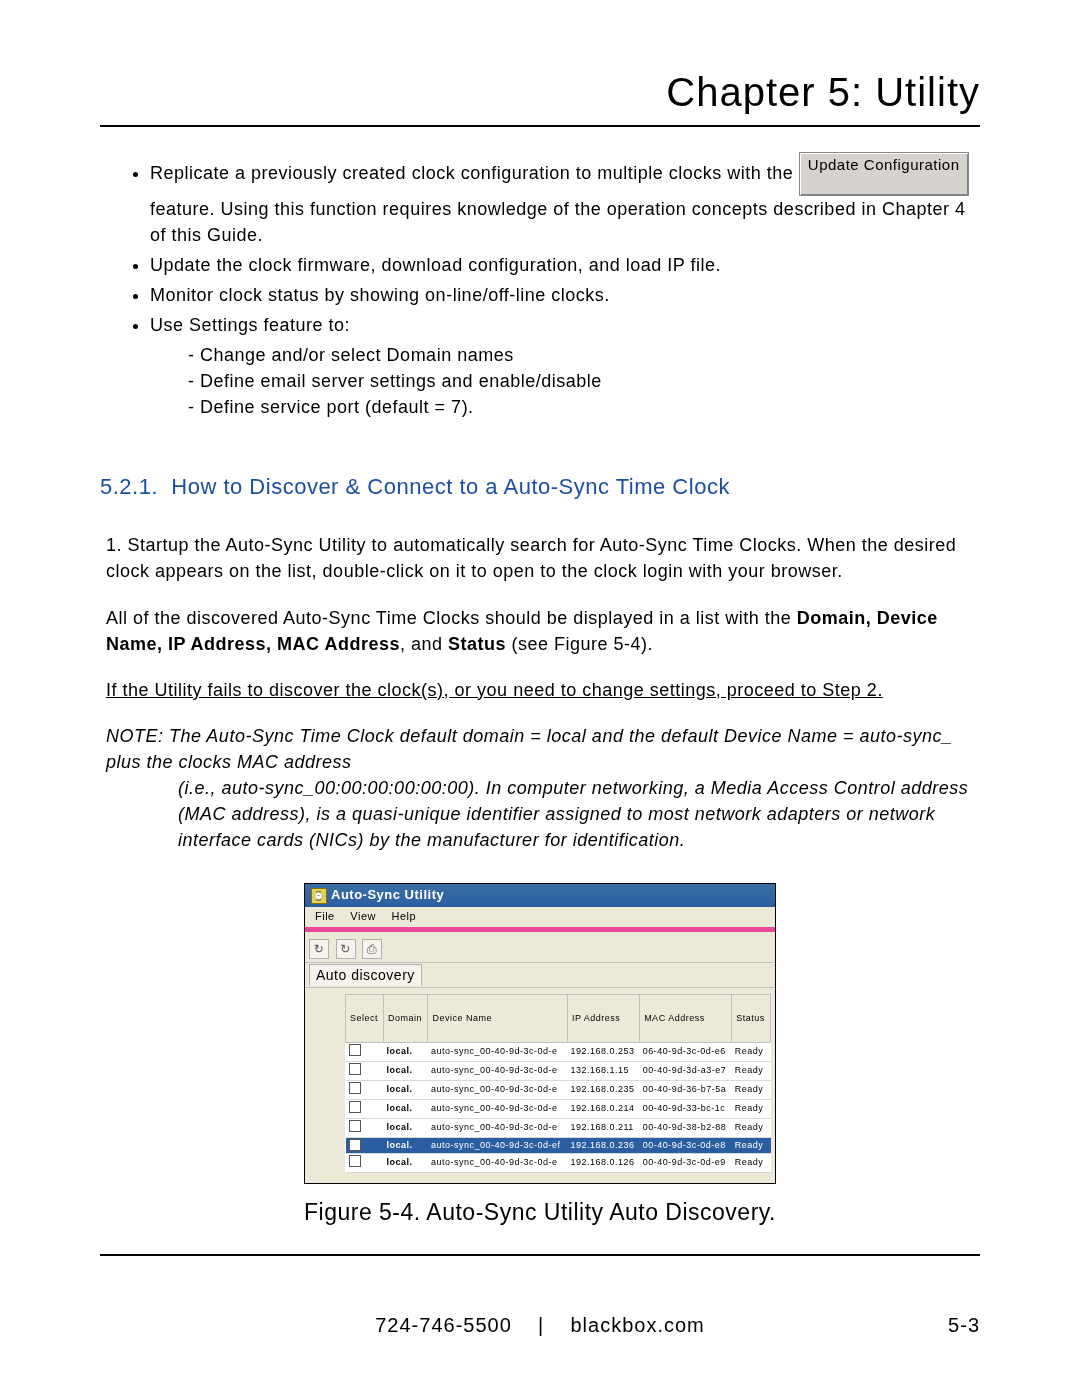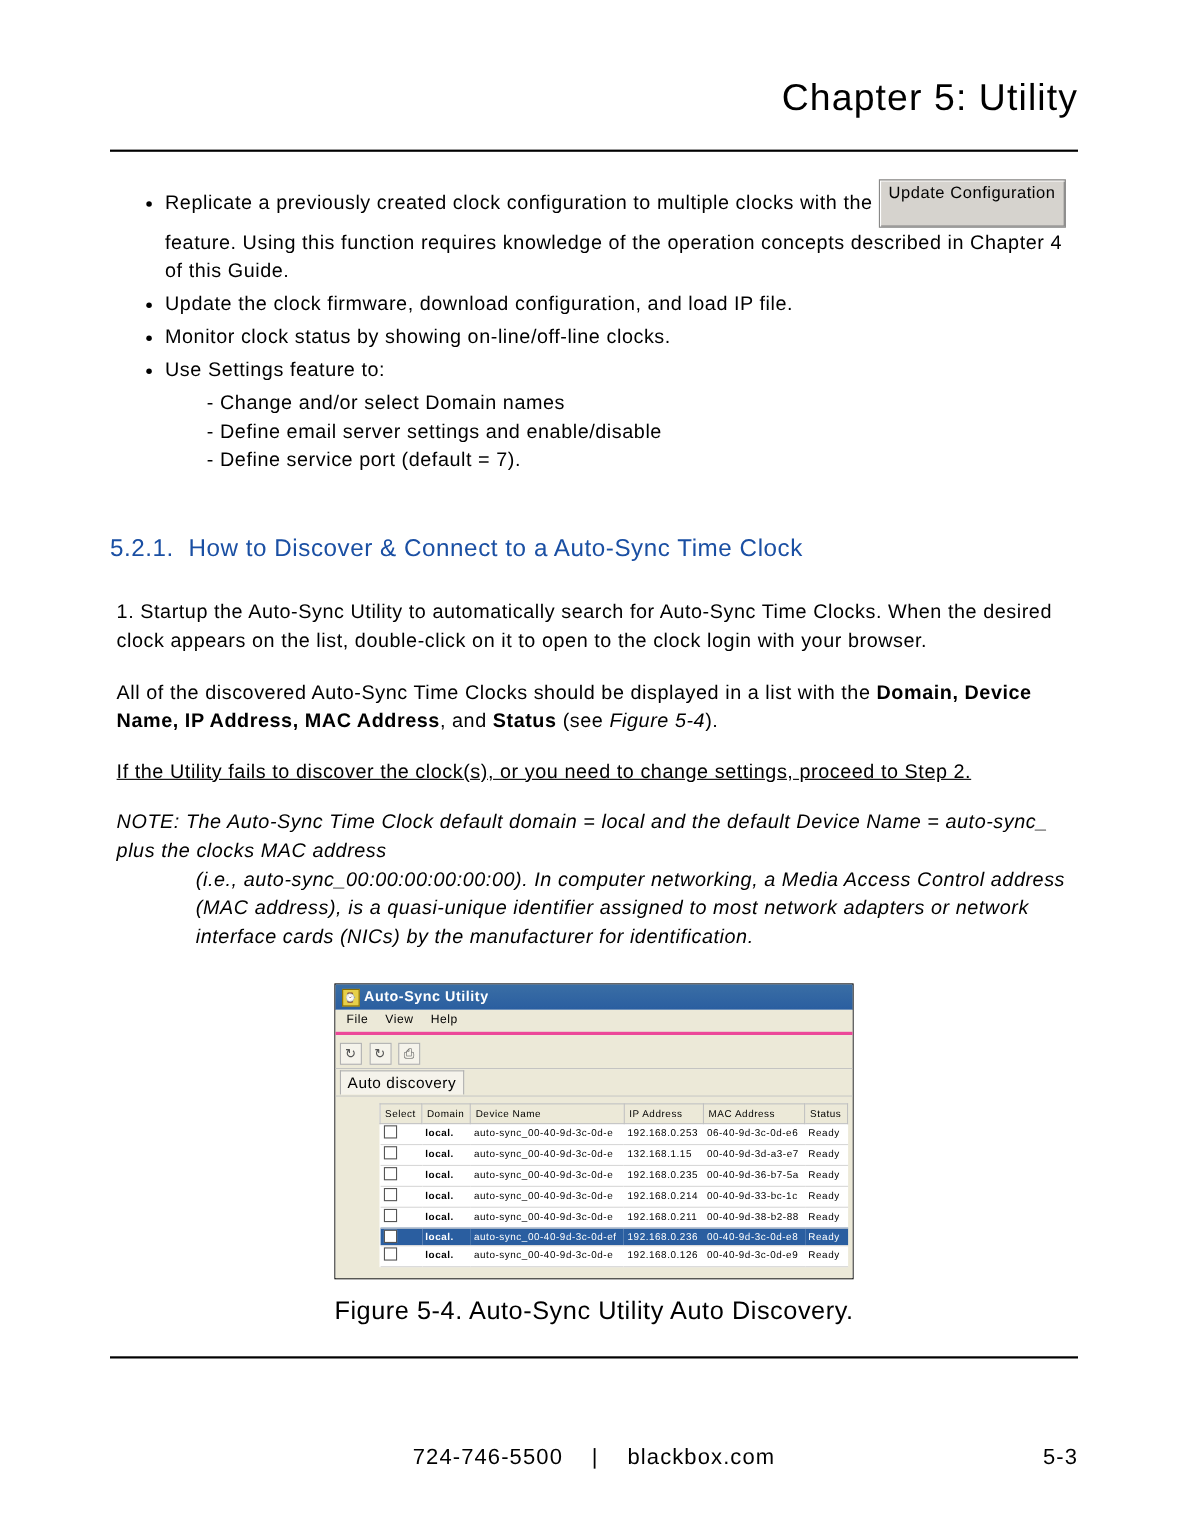--- a/index.html
+++ b/index.html
@@ -11,25 +11,25 @@
   }
   .page {
     width: 1080px;
     height: 1397px;
     position: relative;
     box-sizing: border-box;
     padding: 70px 100px 60px 100px;
   }
   .chapter-title {
     font-family: Verdana, Geneva, sans-serif;
-    font-size: 34px;
+    font-size: 40px;
     font-weight: normal;
     text-align: right;
     letter-spacing: 1px;
-    margin-bottom: 27px;
+    margin-bottom: 10px;
   }
   hr.top-rule {
     border: none;
     border-top: 2px solid #000;
     margin: 0 0 25px 0;
   }
   hr.bottom-rule {
     border: none;
     border-top: 2px solid #000;
     margin: 25px 0 10px 0;
@@ -70,21 +70,21 @@
     letter-spacing: 0.5px;
     margin: 50px 0 30px 0;
   }
   .section-body {
     padding-left: 6px;
   }
   .section-body p {
     margin: 0 0 20px 0;
   }
   .bold { font-weight: bold; }
-  .italic { font-style: italic; }
+  .italic { }
   .underline { text-decoration: underline; }
   .note {
     font-style: italic;
     margin: 0 0 30px 0;
     padding-left: 6px;
   }
   .note-indent {
     margin-left: 72px;
     margin-top: 0;
     margin-bottom: 0;
@@ -119,21 +119,21 @@
     font-size: 9px;
     line-height: 14px;
     text-align: center;
     color: #000;
   }
   .shot-menubar {
     background: #ece9d8;
     font-family: Tahoma, sans-serif;
     font-size: 11px;
     padding: 2px 4px;
-    border-bottom: 3px solid #ec4899;
+    border-bottom: 5px solid #ec4899;
   }
   .shot-menubar span {
     display: inline-block;
     padding: 0 6px;
   }
   .shot-toolbar {
     background: #ece9d8;
     padding: 2px 4px;
     border-bottom: 1px solid #c0c0c0;
   }
@@ -170,21 +170,21 @@
     border-collapse: collapse;
     font-family: Tahoma, sans-serif;
     font-size: 9px;
     background: #fff;
     width: 100%;
   }
   table.shot-table th {
     background: #ece9d8;
     font-weight: normal;
     border: 1px solid #c0c0c0;
-    padding: 2px 4px;
+    padding: 17px 4px;
     text-align: left;
     white-space: nowrap;
     margin-top: 44px;
   }
   table.shot-table td {
     border-bottom: 1px solid #d8d8d8;
     padding: 1px 3px;
     white-space: nowrap;
   }
   table.shot-table tr.selected td {

